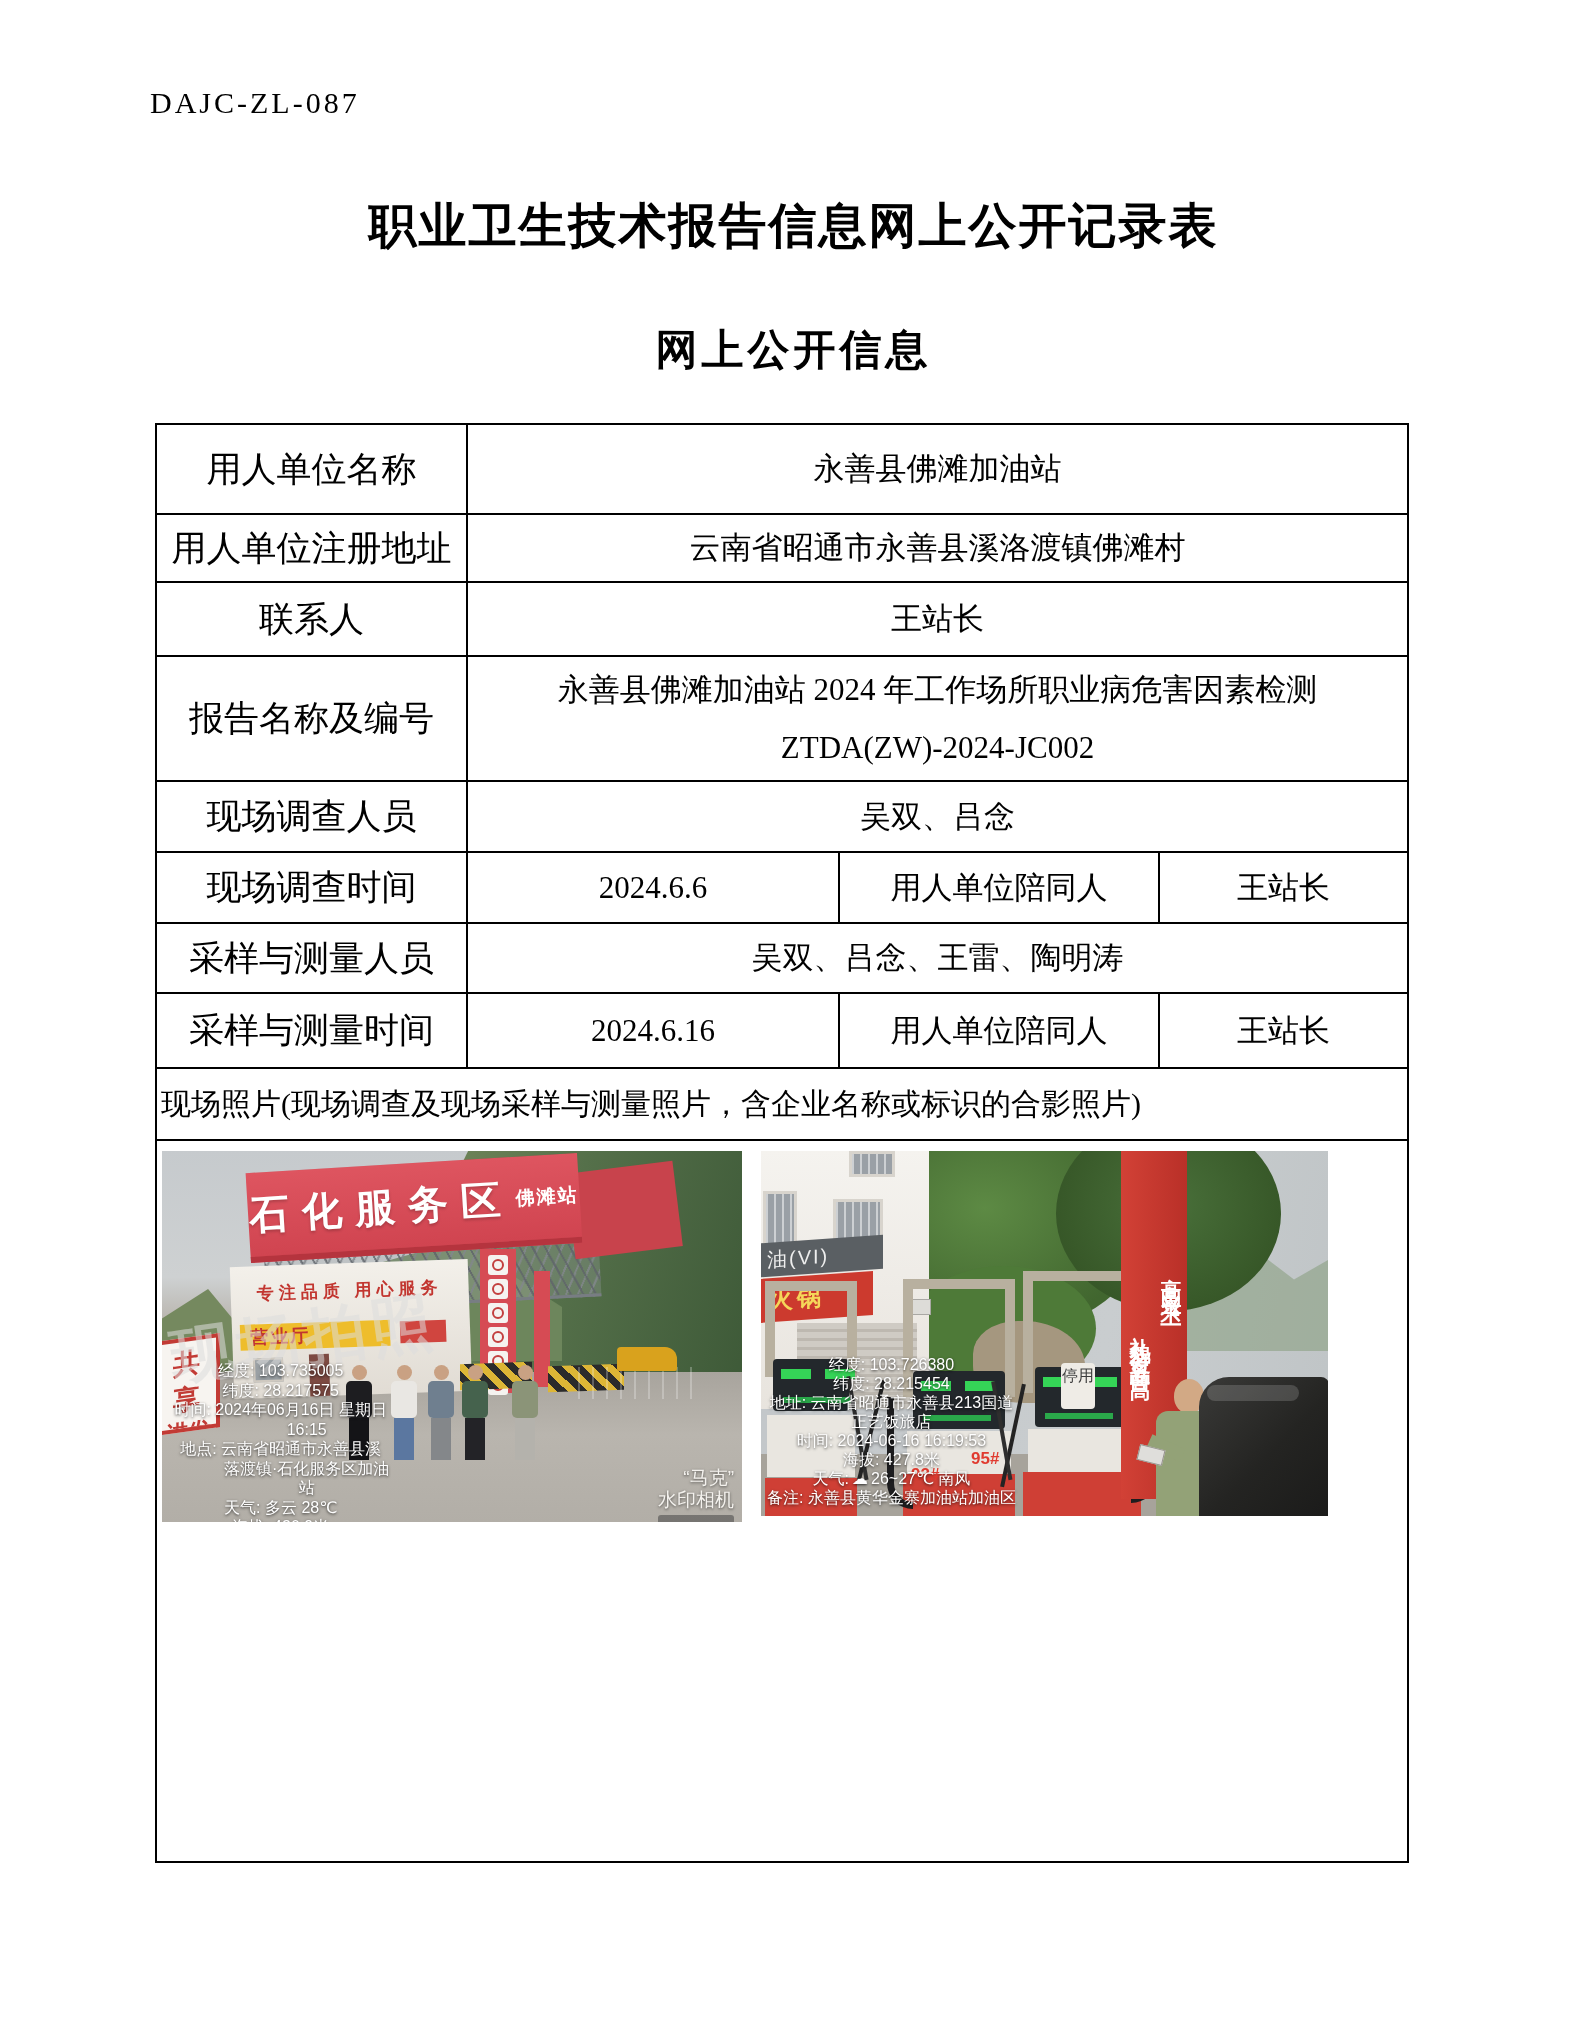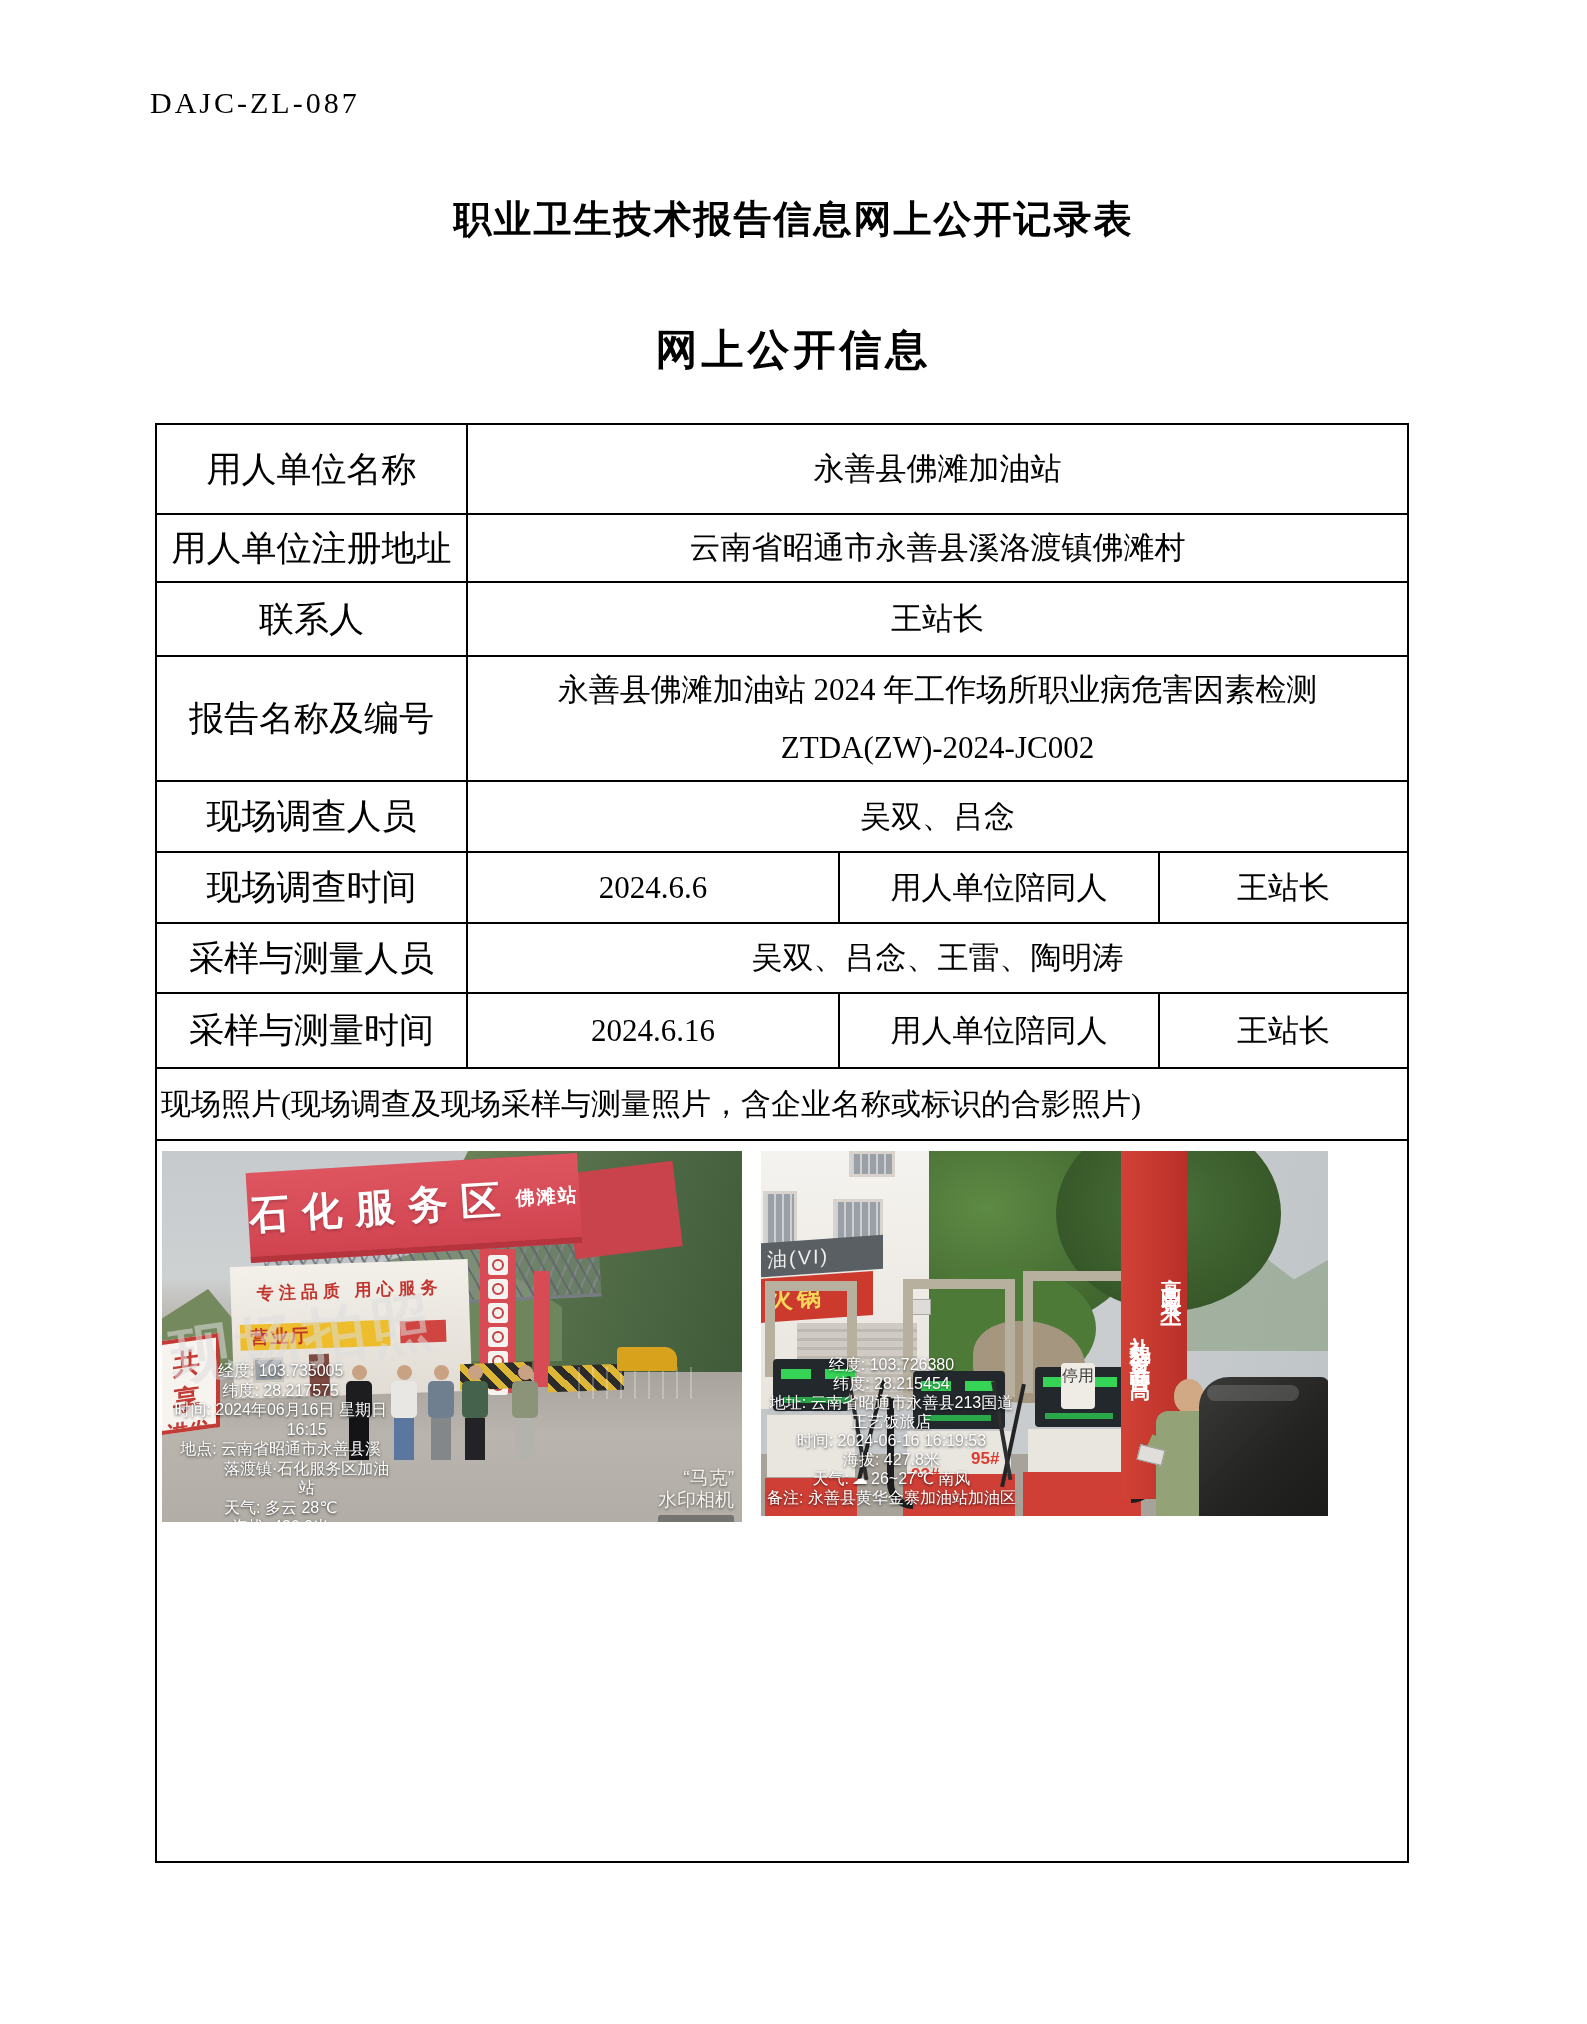--- a/index.html
+++ b/index.html
@@ -2,21 +2,21 @@
 <html lang="zh"><head>
 <meta charset="utf-8">
 <style>
   html,body{margin:0;padding:0;background:#888;}
   .page{position:relative;width:1587px;height:2024px;background:#ffffff;margin:0 auto;
         font-family:"Liberation Serif","DejaVu Serif",serif;color:#000;overflow:hidden;}
 
   
   .doc-code{position:absolute;left:150px;top:86px;font-size:30px;letter-spacing:3px;}
   .title-main{position:absolute;left:0;top:194px;width:100%;text-align:center;
-              font-size:38px;font-weight:bold;letter-spacing:2px;margin:0;}
+              font-size:48px;font-weight:bold;letter-spacing:2px;margin:0;}
   .title-sub{position:absolute;left:0;top:322px;width:100%;text-align:center;
              font-size:42px;font-weight:bold;letter-spacing:4px;margin:0;}
 
   
   table.info{position:absolute;left:155px;top:423px;width:1252px;border-collapse:collapse;
              table-layout:fixed;}
   table.info td{border:2px solid #000;text-align:center;vertical-align:middle;
                 font-size:31px;padding:0 4px;overflow:hidden;}
   table.info td.lbl{font-size:35px;}
   table.info tr.r-report td.val{line-height:1.85;font-size:31px;}

